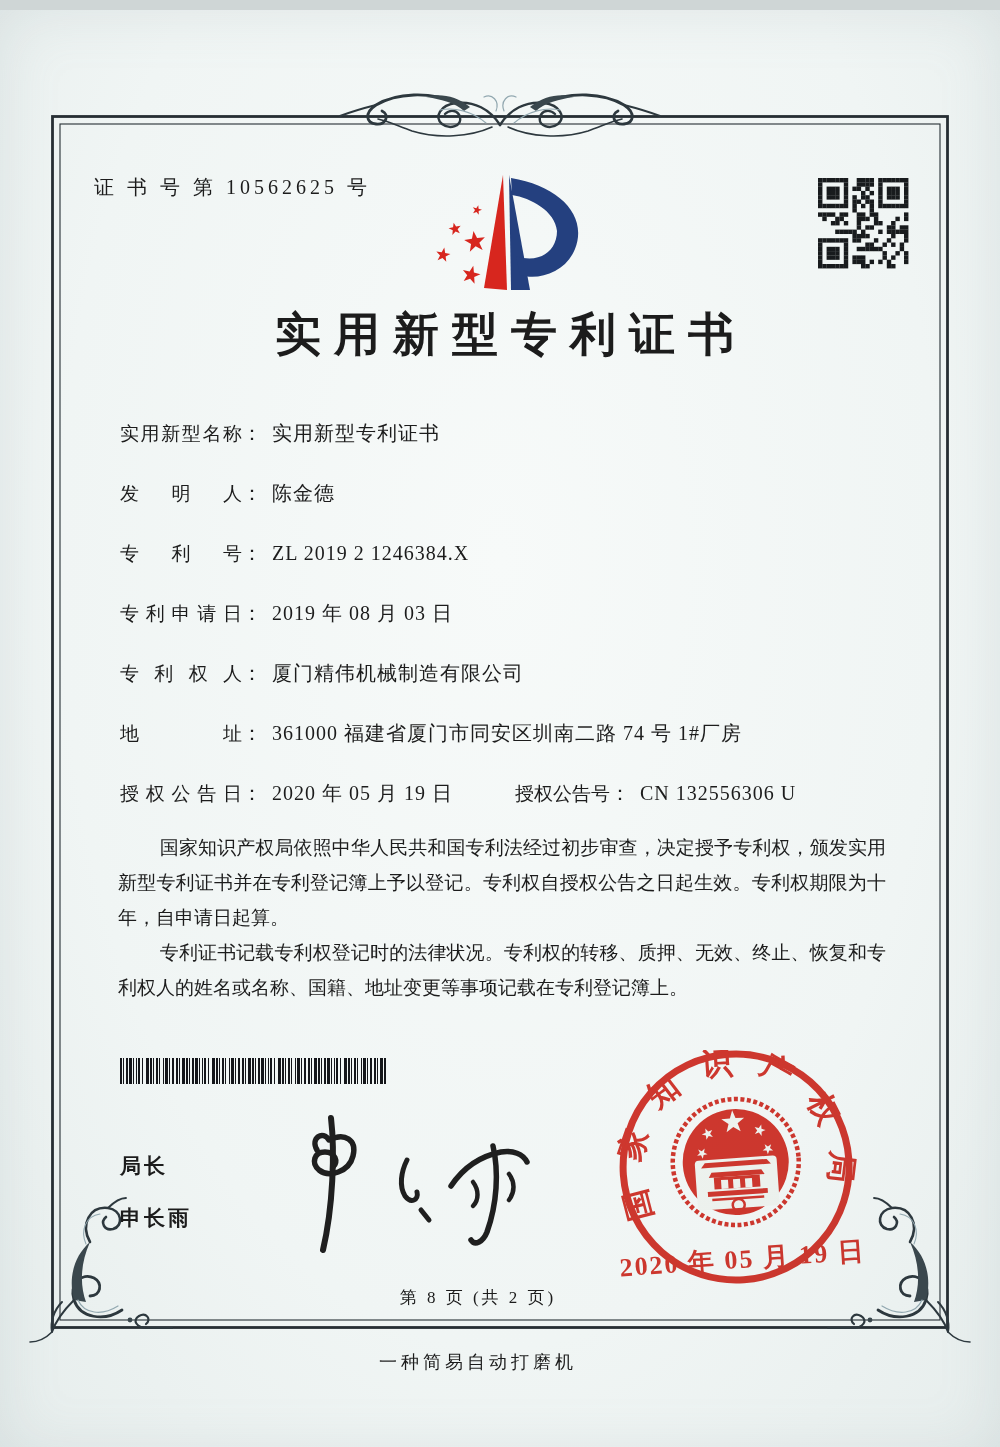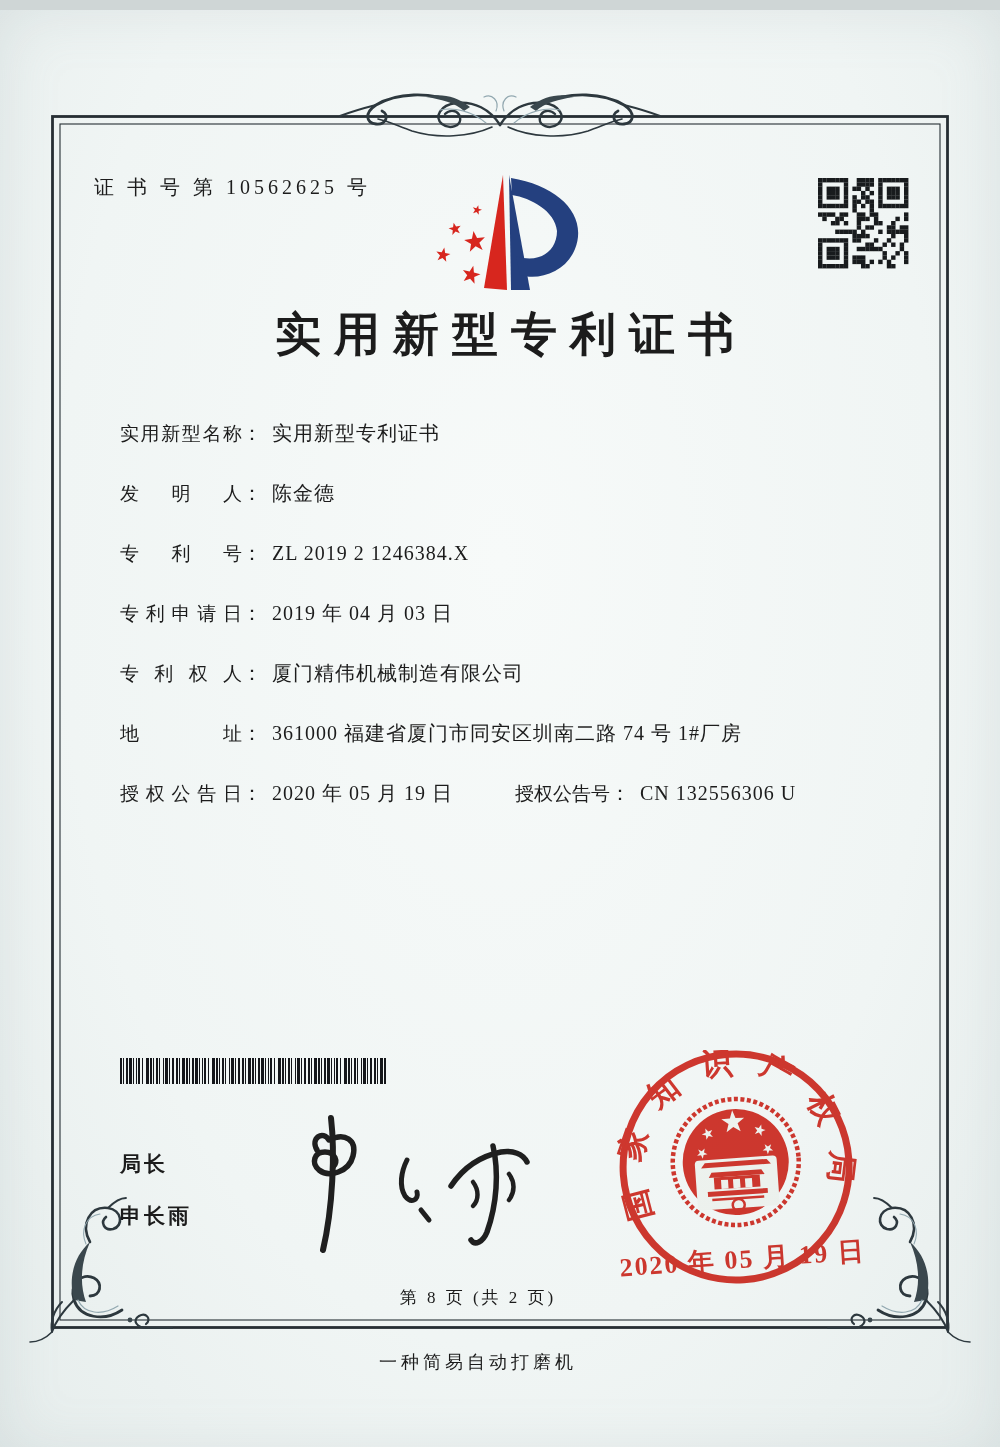--- a/index.html
+++ b/index.html
@@ -26,21 +26,21 @@
   .flabel{display:inline-block;width:122px;text-align:justify;text-align-last:justify;
     font-size:19px;vertical-align:baseline;}
   .fcolon{margin:0 10px 0 0;}
   .fvalue{font-size:20px;letter-spacing:1px;}
   .fcell2{position:absolute;left:395px;top:0;}
   .paras{left:118px;top:820px;width:768px;font-size:19px;line-height:35px;text-align:justify;}
   .para{text-indent:2.2em;margin:0;}
   .barcode{left:120px;top:1048px;width:272px;height:26px;}
   .bc{fill:#14161a;}
   .signer{left:120px;top:1130px;font-size:21px;line-height:52px;
-    font-family:Liberation Mono, monospace;font-weight:600;letter-spacing:3px;}
+    font-family:Liberation Sans, sans-serif;font-weight:600;letter-spacing:3px;}
   .signature{left:265px;top:1102px;width:270px;height:150px;}
   .sig{stroke:#1f1f1f;fill:none;stroke-linecap:round;stroke-linejoin:round;}
   .seal{left:612px;top:1040px;width:250px;height:235px;mix-blend-mode:multiply;opacity:.92;}
   .c-seal{fill:var(--seal_red,#d6281e);}
   .seal-stroke{stroke:var(--seal_red,#d6281e);fill:none;}
   .c-white{fill:#fbfbf8;}
   .seal-ring-text{font-family:"Liberation Serif",serif;font-weight:bold;font-size:31px;
     letter-spacing:24px;}
   .seal-date{font-family:"Liberation Serif",serif;font-weight:bold;font-size:26px;
     letter-spacing:2px;text-anchor:middle;}
@@ -320,36 +320,40 @@
     <div class="frow">
       <span class="flabel">实用新型名称</span><span class="fcolon">：</span><span class="fvalue">实用新型专利证书</span>
     </div>
     <div class="frow">
       <span class="flabel">发明人</span><span class="fcolon">：</span><span class="fvalue">陈金德</span>
     </div>
     <div class="frow">
       <span class="flabel">专利号</span><span class="fcolon">：</span><span class="fvalue">ZL 2019 2 1246384.X</span>
     </div>
     <div class="frow">
-      <span class="flabel">专利申请日</span><span class="fcolon">：</span><span class="fvalue">2019 年 04 月 03 日</span>
+      <span class="flabel">专利申请日</span><span class="fcolon">：</span><span class="fvalue">2019 年 08 月 03 日</span>
     </div>
     <div class="frow">
       <span class="flabel">专利权人</span><span class="fcolon">：</span><span class="fvalue">厦门精伟机械制造有限公司</span>
     </div>
     <div class="frow">
       <span class="flabel">地址</span><span class="fcolon">：</span><span class="fvalue">361000 福建省厦门市同安区圳南二路 74 号 1#厂房</span>
     </div>
     <div class="frow">
       <span class="flabel">授权公告日</span><span class="fcolon">：</span><span class="fvalue">2020 年 05 月 19 日</span>
       <span class="fcell2">
         <span style="font-size:19px">授权公告号</span><span class="fcolon">：</span><span class="fvalue">CN 132556306 U</span>
       </span>
     </div>
   </div>
 
+  <div class="abs paras">
+    <p class="para">国家知识产权局依照中华人民共和国专利法经过初步审查，决定授予专利权，颁发实用新型专利证书并在专利登记簿上予以登记。专利权自授权公告之日起生效。专利权期限为十年，自申请日起算。</p>
+    <p class="para">专利证书记载专利权登记时的法律状况。专利权的转移、质押、无效、终止、恢复和专利权人的姓名或名称、国籍、地址变更等事项记载在专利登记簿上。</p>
+  </div>
 
   <svg id="barcode-svg" class="abs barcode" viewBox="0 0 272 26">
       <rect x="0" y="0" width="2" height="26" class="bc"></rect>
       <rect x="3" y="0" width="1" height="26" class="bc"></rect>
       <rect x="6" y="0" width="2" height="26" class="bc"></rect>
       <rect x="9" y="0" width="3" height="26" class="bc"></rect>
       <rect x="13" y="0" width="1" height="26" class="bc"></rect>
       <rect x="16" y="0" width="1" height="26" class="bc"></rect>
       <rect x="18" y="0" width="2" height="26" class="bc"></rect>
       <rect x="22" y="0" width="1" height="26" class="bc"></rect>

